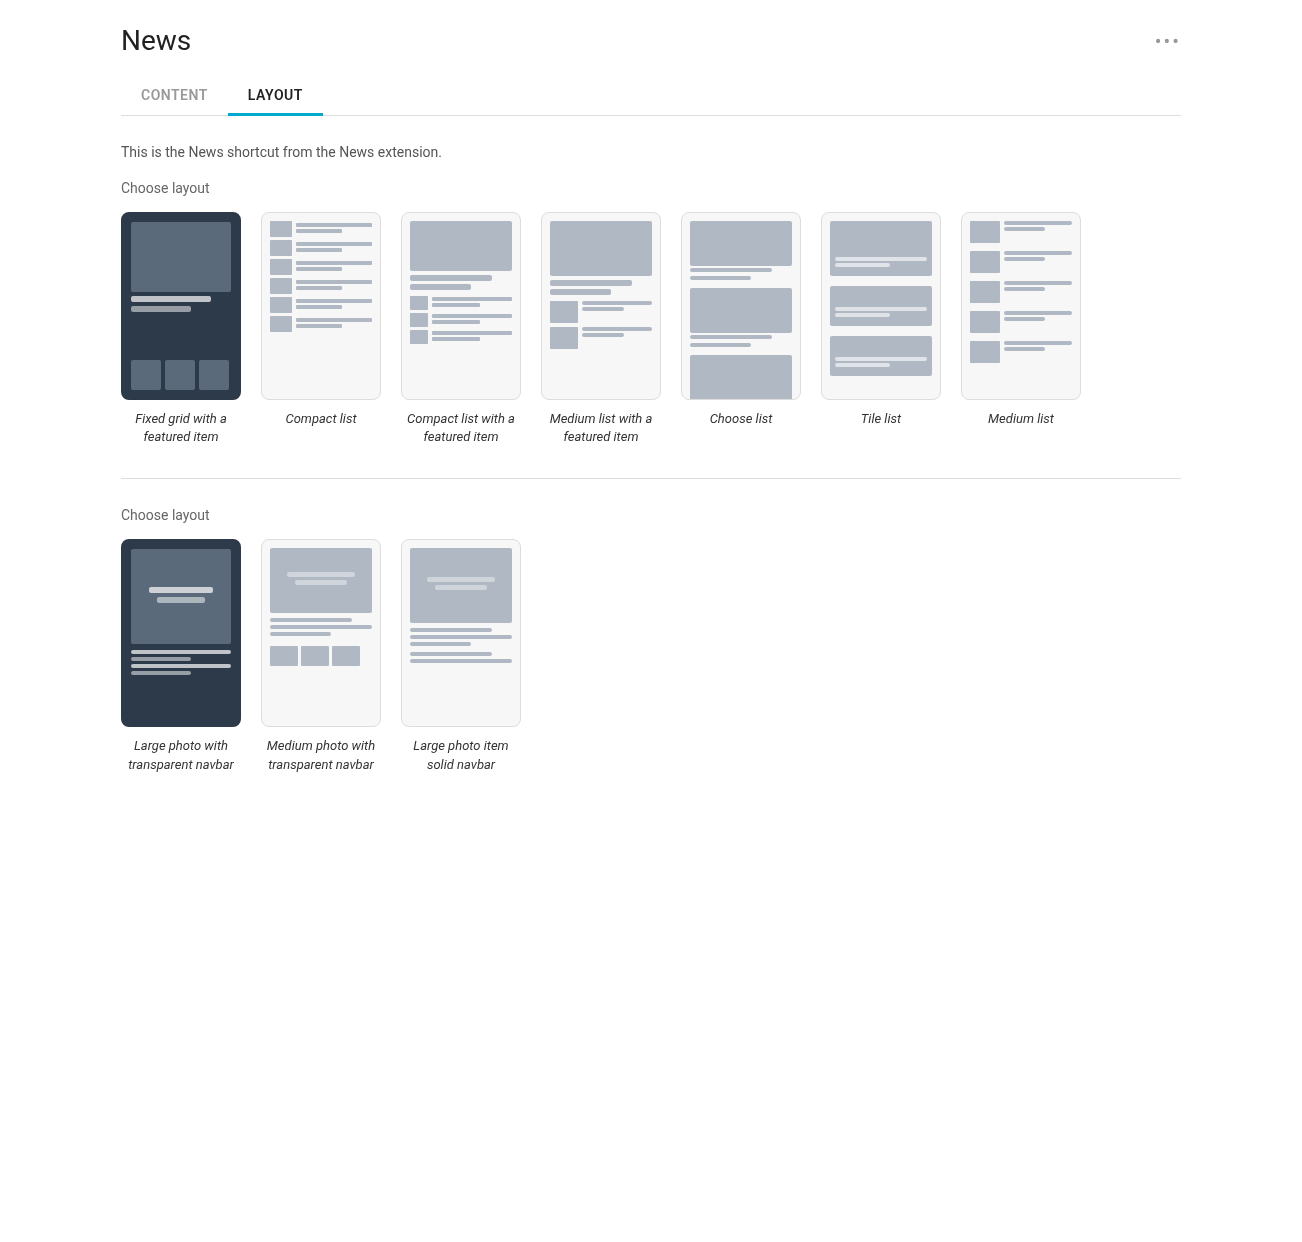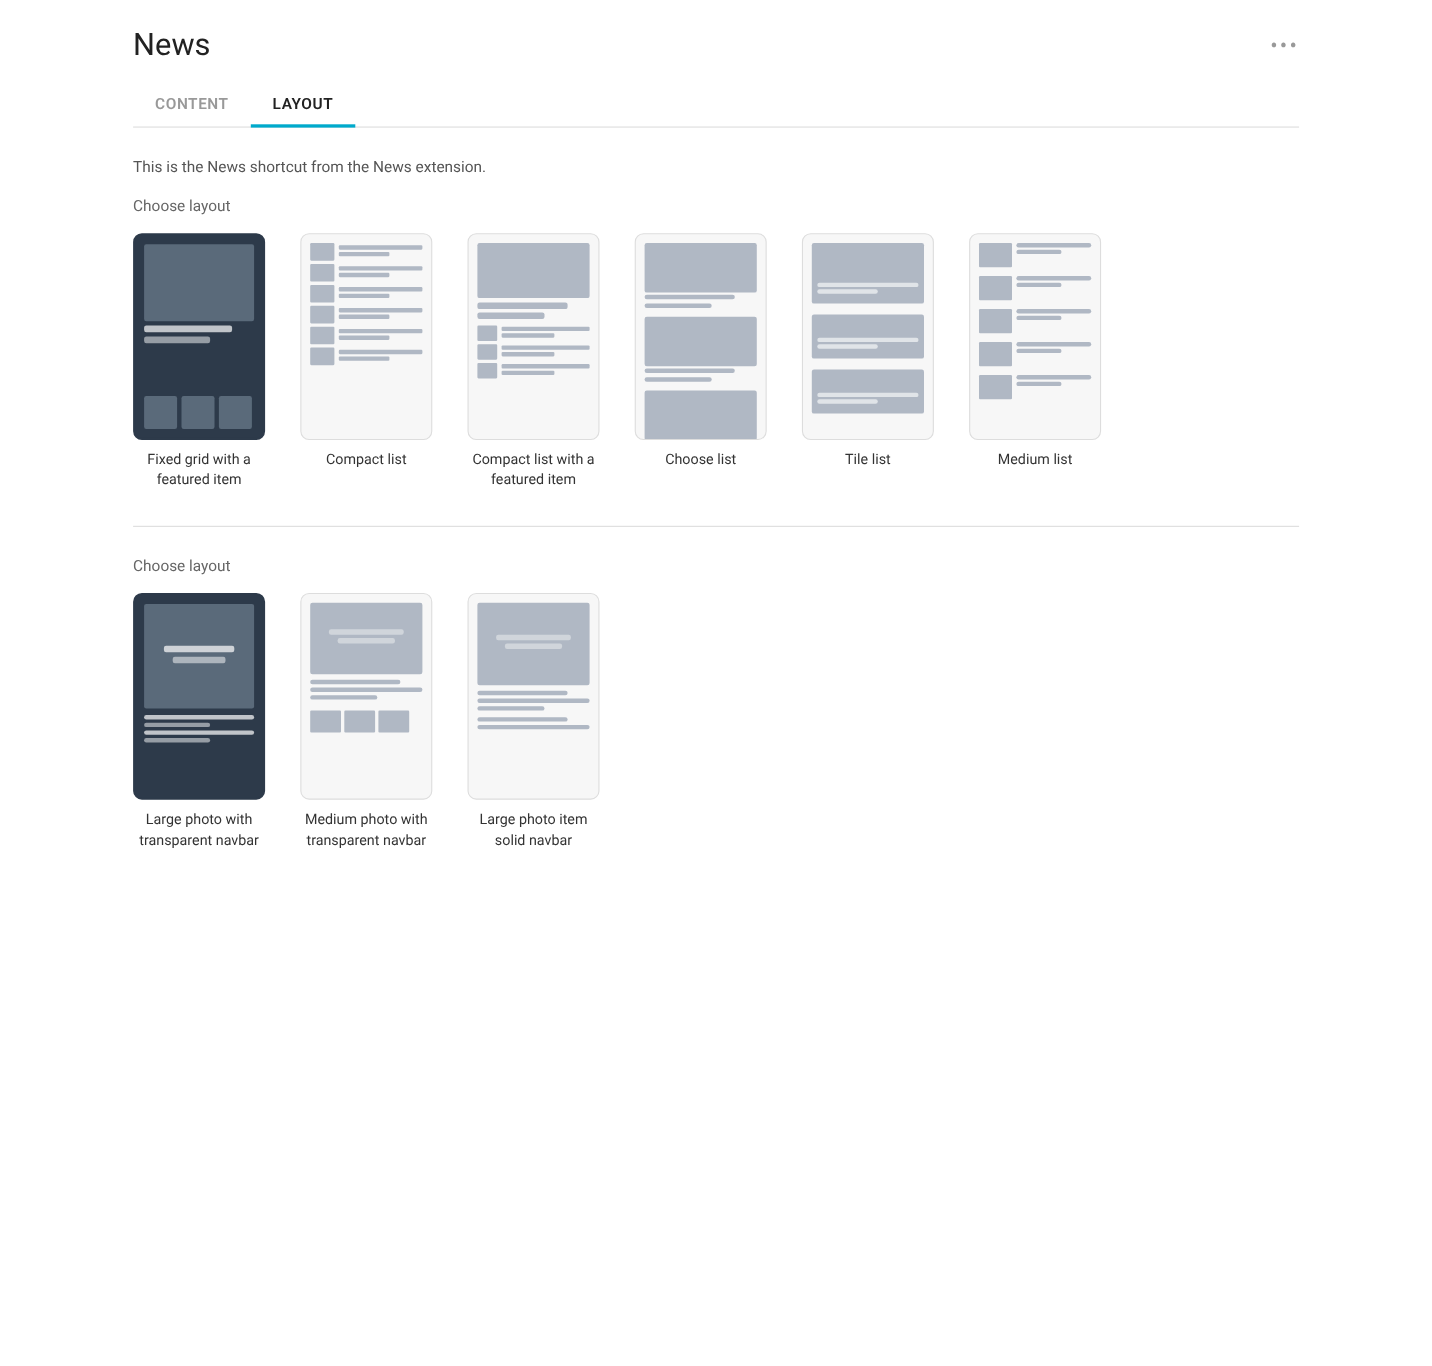--- a/index.html
+++ b/index.html
@@ -67,22 +67,23 @@
 
     .section-label {
       font-size: 14px;
       color: #666;
       margin-bottom: 16px;
     }
 
     .layout-grid {
       display: flex;
       flex-wrap: wrap;
-      gap: 32px;
+      gap: 20px;
       margin-bottom: 32px;
+      font-style: italic;
     }
 
     .layout-item {
       display: flex;
       flex-direction: column;
       align-items: center;
       cursor: pointer;
     }
 
     .layout-item:first-child .layout-preview {
@@ -414,20 +415,44 @@
             <div class="row-lines">
               <div class="row-line"></div>
               <div class="row-line short"></div>
             </div>
           </div>
         </div>
       </div>
       <span class="layout-label">Compact list with a featured item</span>
     </div>
 
+    <div class="layout-item">
+      <div class="layout-preview">
+        <div class="preview-medium-list-featured">
+          <div style="width:100%;height:55px;background:#b0b8c4;border-radius:2px;margin-bottom:4px;"></div>
+          <div class="mock-bar medium" style="margin-bottom:3px;"></div>
+          <div class="mock-bar short" style="margin-bottom:6px;"></div>
+          <div class="medium-row" style="margin-bottom:4px;">
+            <div class="med-img"></div>
+            <div style="flex:1;">
+              <div class="mock-bar full" style="height:4px;margin-bottom:2px;"></div>
+              <div class="mock-bar short" style="height:4px;"></div>
+            </div>
+          </div>
+          <div class="medium-row">
+            <div class="med-img"></div>
+            <div style="flex:1;">
+              <div class="mock-bar full" style="height:4px;margin-bottom:2px;"></div>
+              <div class="mock-bar short" style="height:4px;"></div>
+            </div>
+          </div>
+        </div>
+      </div>
+      <span class="layout-label">Medium list with a featured item</span>
+    </div>
 
 
     <div class="layout-item">
       <div class="layout-preview">
         <div class="preview-large-list">
           <div class="large-row">
             <div class="large-img"></div>
             <div class="mock-bar medium" style="height:4px;margin-bottom:2px;"></div>
             <div class="mock-bar short" style="height:4px;"></div>
           </div>

